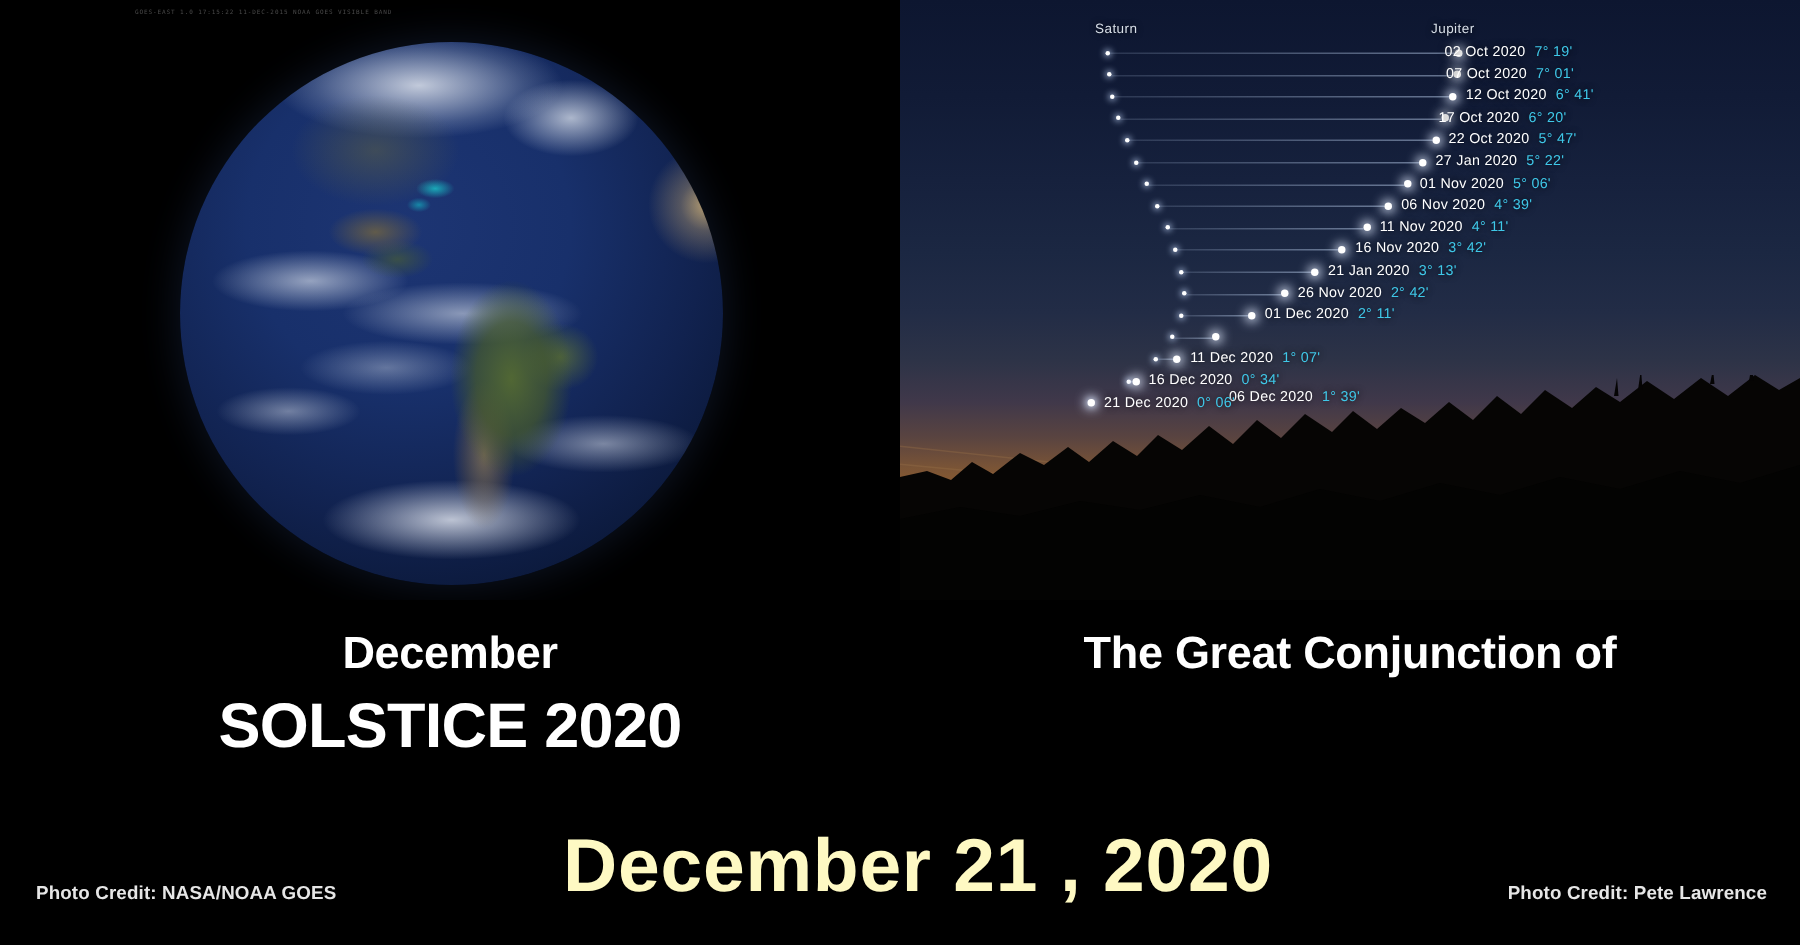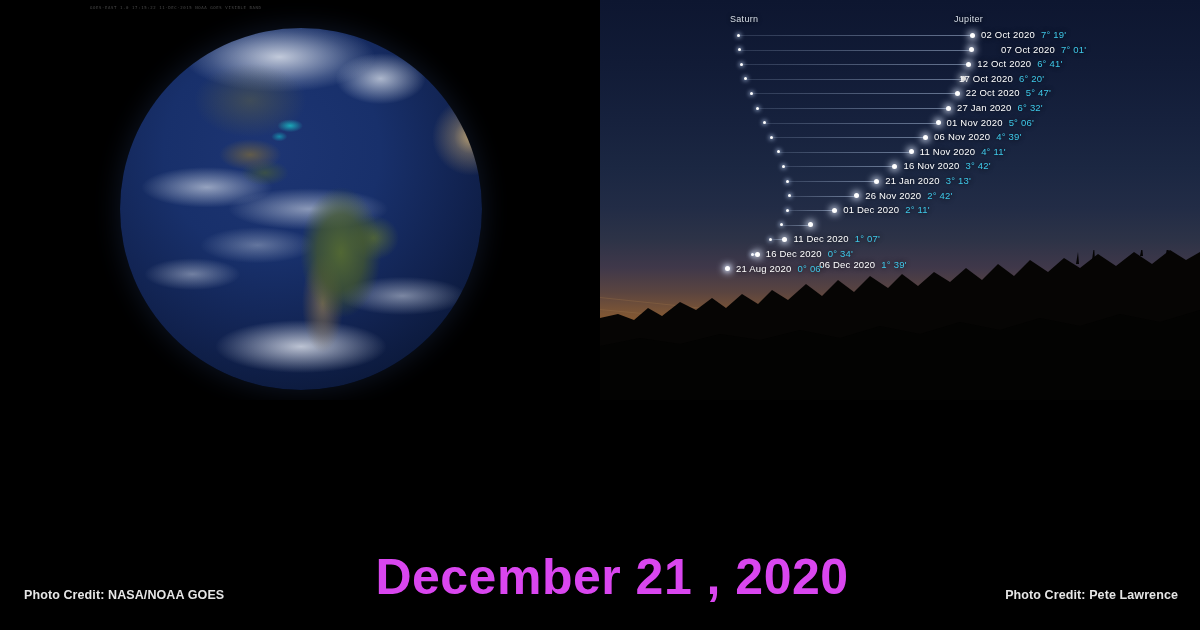--- a/index.html
+++ b/index.html
@@ -108,21 +108,21 @@
   
   .captions { position:absolute; left:0; top:400px; width:1200px; height:150px; }
   .cap { position:absolute; text-align:center; color:#fff; }
   .cap-left  { left:0;    top:0; width:600px; }
   .cap-right { left:600px;top:0; width:600px; }
   .cap-small { font-size:30px; font-weight:bold; line-height:44px; padding-top:14px; letter-spacing:-.2px; }
   .cap-big   { font-size:42px; font-weight:bold; line-height:52px; letter-spacing:-.5px; }
 
   .date-line {
     position:absolute; left:0; top:548px; width:1200px; text-align:center;
-    color:#d946ef; font-size:50px; font-weight:bold; letter-spacing:.5px; line-height:58px;padding-left:24px;
+    color:#fef9c3; font-size:50px; font-weight:bold; letter-spacing:.5px; line-height:58px;padding-left:24px;
   }
 
   .credit {
     position:absolute; bottom:28px; color:#e6e6e6;
     font-size:12.5px; font-weight:bold; letter-spacing:.1px;
   }
   .credit-left  { left:24px; }
   .credit-right { right:22px; }
 </style>
 </head>
@@ -164,41 +164,41 @@
       </g>
     </svg>
 
     <div class="diagram">
       <span class="col-label lbl-saturn">Saturn</span>
       <span class="col-label lbl-jupiter">Jupiter</span>
       <div class="track" id="track">
           <div class="tline" style="left: 139px; top: 35px; width: 231px;"></div>
           <div class="dot dot-s" style="left: 137px; top: 33.5px;"></div>
           <div class="dot dot-j" style="left: 370px; top: 32.5px;"></div>
-          <div class="row-text" style="left: 381px; top: 29px;"><span class="row-date">02 Oct 2020</span><span class="row-sep"></span><span class="row-ang">7° 19'</span></div>
+          <div class="row-text" style="left: 363px; top: 29px;"><span class="row-date">02 Oct 2020</span><span class="row-sep"></span><span class="row-ang">7° 19'</span></div>
           <div class="tline" style="left: 139.834px; top: 49.6px; width: 229.209px;"></div>
           <div class="dot dot-s" style="left: 137.834px; top: 48.1px;"></div>
           <div class="dot dot-j" style="left: 369.043px; top: 47.1px;"></div>
-          <div class="row-text" style="left: 401px; top: 43.6px;"><span class="row-date">07 Oct 2020</span><span class="row-sep"></span><span class="row-ang">7° 01'</span></div>
+          <div class="row-text" style="left: 364px; top: 43.6px;"><span class="row-date">07 Oct 2020</span><span class="row-sep"></span><span class="row-ang">7° 01'</span></div>
           <div class="tline" style="left: 142.294px; top: 64.2px; width: 223.878px;"></div>
           <div class="dot dot-s" style="left: 140.294px; top: 62.7px;"></div>
           <div class="dot dot-j" style="left: 366.172px; top: 61.7px;"></div>
           <div class="row-text" style="left: 377.172px; top: 58.2px;"><span class="row-date">12 Oct 2020</span><span class="row-sep"></span><span class="row-ang">6° 41'</span></div>
           <div class="tline" style="left: 146.258px; top: 78.8px; width: 215.129px;"></div>
           <div class="dot dot-s" style="left: 144.258px; top: 77.3px;"></div>
           <div class="dot dot-j" style="left: 361.387px; top: 76.3px;"></div>
           <div class="row-text" style="left: 359px; top: 72.8px;"><span class="row-date">17 Oct 2020</span><span class="row-sep"></span><span class="row-ang">6° 20'</span></div>
           <div class="tline" style="left: 151.517px; top: 93.4px; width: 203.17px;"></div>
           <div class="dot dot-s" style="left: 149.517px; top: 91.9px;"></div>
           <div class="dot dot-j" style="left: 354.688px; top: 90.9px;"></div>
           <div class="row-text" style="left: 365.688px; top: 87.4px;"><span class="row-date">22 Oct 2020</span><span class="row-sep"></span><span class="row-ang">5° 47'</span></div>
           <div class="tline" style="left: 157.784px; top: 108px; width: 188.29px;"></div>
           <div class="dot dot-s" style="left: 155.784px; top: 106.5px;"></div>
           <div class="dot dot-j" style="left: 346.074px; top: 105.5px;"></div>
-          <div class="row-text" style="left: 357.074px; top: 102px;"><span class="row-date">27 Jan 2020</span><span class="row-sep"></span><span class="row-ang">6° 32'</span></div>
+          <div class="row-text" style="left: 357.074px; top: 102px;"><span class="row-date">27 Jan 2020</span><span class="row-sep"></span><span class="row-ang">5° 22'</span></div>
           <div class="tline" style="left: 164.687px; top: 122.6px; width: 170.86px;"></div>
           <div class="dot dot-s" style="left: 162.687px; top: 121.1px;"></div>
           <div class="dot dot-j" style="left: 335.547px; top: 120.1px;"></div>
           <div class="row-text" style="left: 346.547px; top: 116.6px;"><span class="row-date">01 Nov 2020</span><span class="row-sep"></span><span class="row-ang">5° 06'</span></div>
           <div class="tline" style="left: 171.772px; top: 137.2px; width: 151.333px;"></div>
           <div class="dot dot-s" style="left: 169.772px; top: 135.7px;"></div>
           <div class="dot dot-j" style="left: 323.105px; top: 134.7px;"></div>
           <div class="row-text" style="left: 334.105px; top: 131.2px;"><span class="row-date">06 Nov 2020</span><span class="row-sep"></span><span class="row-ang">4° 39'</span></div>
           <div class="tline" style="left: 178.502px; top: 151.8px; width: 130.248px;"></div>
           <div class="dot dot-s" style="left: 176.502px; top: 150.3px;"></div>
@@ -228,27 +228,32 @@
           <div class="dot dot-s" style="left: 168.994px; top: 237.9px;"></div>
           <div class="dot dot-j" style="left: 182.422px; top: 236.9px;"></div>
           <div class="row-text" style="left: 193.422px; top: 233.4px;"><span class="row-date">11 Dec 2020</span><span class="row-sep"></span><span class="row-ang">1° 07'</span></div>
           <div class="tline" style="left: 153.286px; top: 254px; width: 1.38176px;"></div>
           <div class="dot dot-s" style="left: 151.286px; top: 252.5px;"></div>
           <div class="dot dot-j" style="left: 154.668px; top: 251.5px;"></div>
           <div class="row-text" style="left: 165.668px; top: 248px; text-align: right;"><span class="row-date">16 Dec 2020</span><span class="row-sep"></span><span class="row-ang">0° 34'</span></div>
           <div class="tline" style="left: 127.96px; top: 268.6px; width: 0px;"></div>
           <div class="dot dot-s" style="left: 125.96px; top: 267.1px;"></div>
           <div class="dot dot-j" style="left: 125px; top: 266.1px;"></div>
-          <div class="row-text" style="left: 136px; top: 262.6px;"><span class="row-date">21 Aug 2020</span><span class="row-sep"></span><span class="row-ang">0° 06'</span></div>
+          <div class="row-text" style="left: 136px; top: 262.6px;"><span class="row-date">21 Dec 2020</span><span class="row-sep"></span><span class="row-ang">0° 06'</span></div>
         </div>
     </div>
   </div>
 
   <div class="captions">
+    <div class="cap cap-left">
+      <div class="cap-small">December</div>
+      <div class="cap-big">SOLSTICE 2020</div>
+    </div>
     <div class="cap cap-right">
+      <div class="cap-small">The Great Conjunction of</div>
     </div>
   </div>
 
   <div class="date-line">December 21 , 2020</div>
 
   <div class="credit credit-left">Photo Credit: NASA/NOAA GOES</div>
   <div class="credit credit-right">Photo Credit: Pete Lawrence</div>
 
 </div>
 

